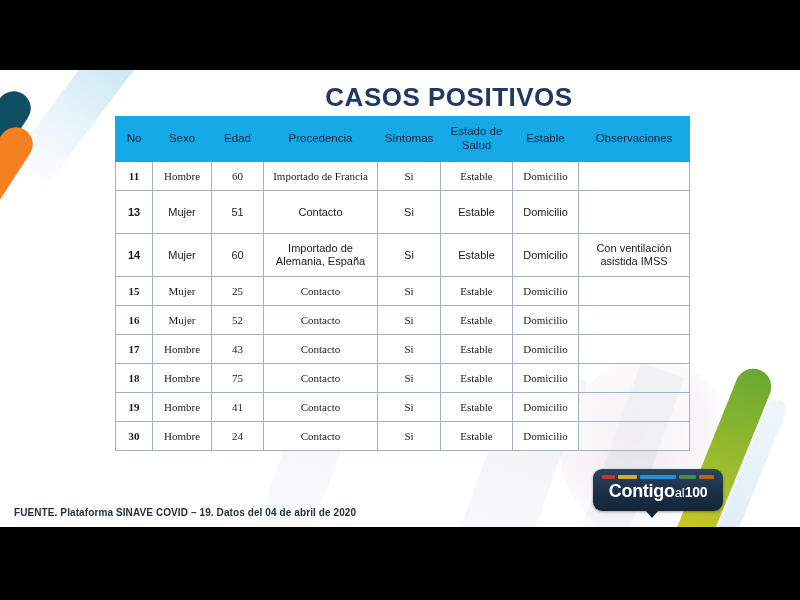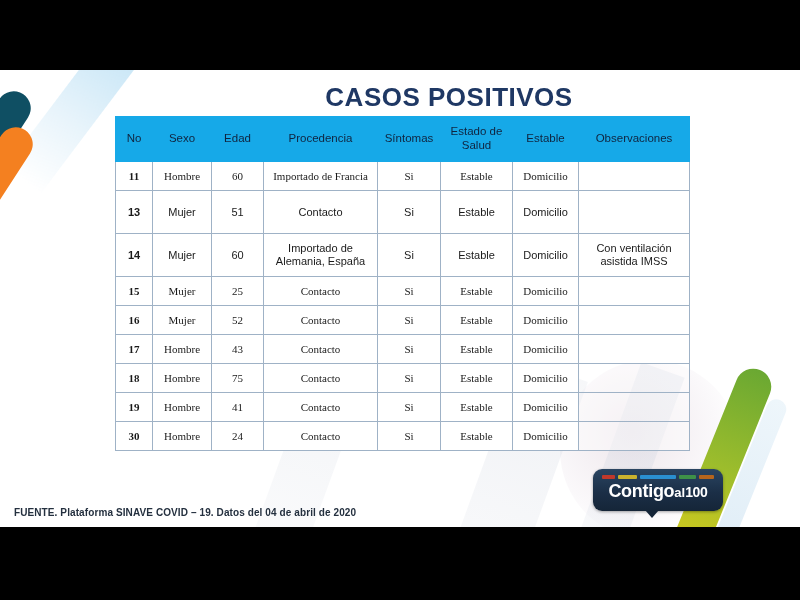--- a/index.html
+++ b/index.html
@@ -233,21 +233,21 @@
     width: 130px;
     text-align: center;
     color: #ffffff;
     font-size: 18px;
     font-weight: bold;
     letter-spacing: -0.3px;
     white-space: nowrap;
   }
   #logo-text .lt-al {
     font-size: 13px;
-    font-weight: bold;
+    font-weight: normal;
     letter-spacing: 0;
   }
   #logo-text .lt-100 {
     font-size: 14px;
     font-weight: bold;
   }
 </style>
 </head>
 <body>
 

